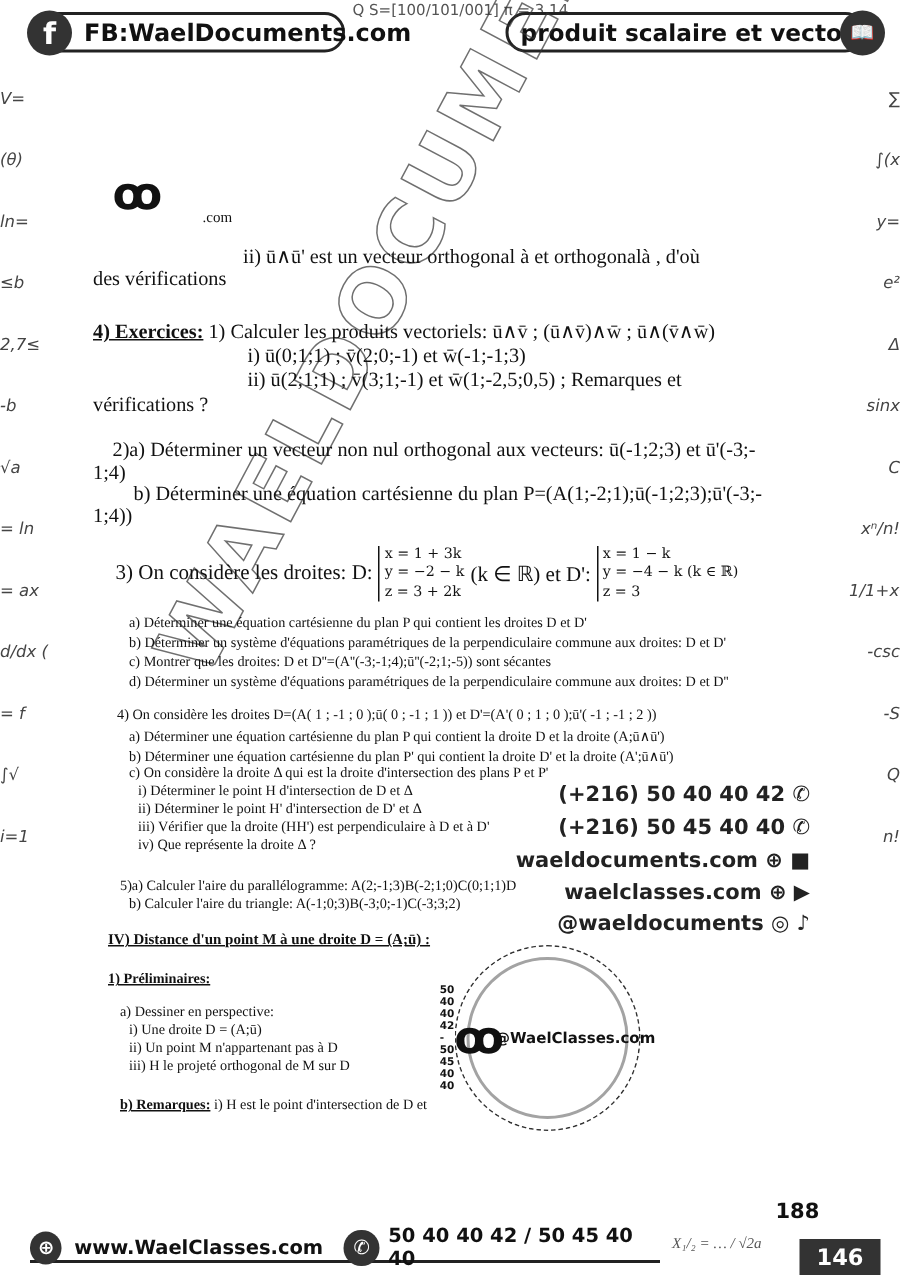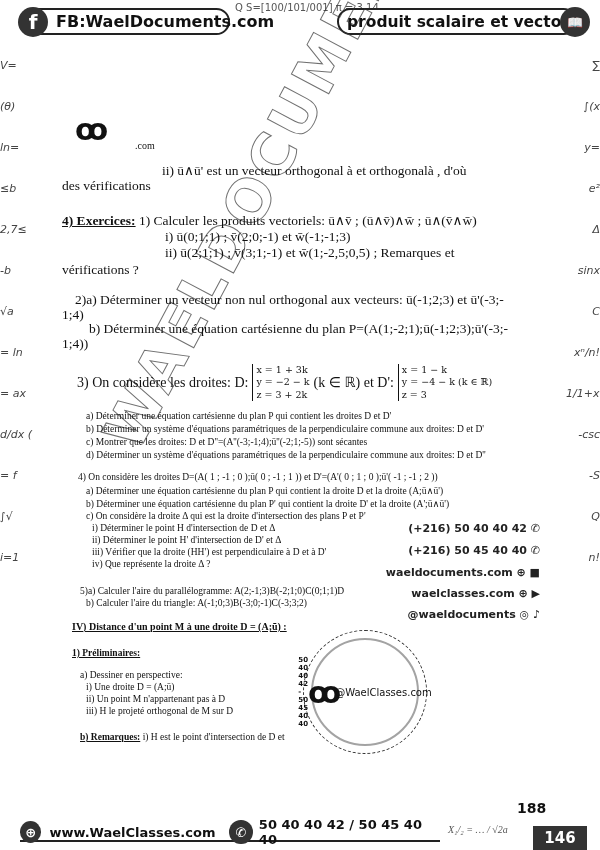--- a/index.html
+++ b/index.html
@@ -25,31 +25,31 @@
   .logo-text { font-family: "Liberation Serif", serif; font-size: 17px; font-weight: normal; margin-left: 8px; line-height: 1; }
   .logo-com { position: absolute; left: 135px; top: 140px; font-size: 10px; }
 
   .abs { position: absolute; white-space: nowrap; }
   .lg { font-size: 13.5px; }
   .sm { font-size: 9.5px; }
   .u { text-decoration: underline; font-weight: bold; }
 
   .system { display: inline-flex; flex-direction: column; border-left: 1.5px solid #111; padding-left: 3px; font-size: 9.5px; line-height: 1.3; vertical-align: middle; font-family: "DejaVu Serif", serif; }
 
-  .contact { position: absolute; right: 60px; font-family: "DejaVu Sans", sans-serif; font-weight: bold; font-size: 11px; color: #222; text-align: right; }
+  .contact { position: absolute; right: 60px; font-family: "DejaVu Sans", sans-serif; font-weight: bold; font-size: 14px; color: #222; text-align: right; }
 
   
   .watermark { position: absolute; left: 120px; top: 410px; transform: rotate(-62deg); transform-origin: left center; font-family: "DejaVu Sans", sans-serif; font-weight: bold; font-size: 58px; letter-spacing: 4px; color: transparent; -webkit-text-stroke: 1px #333; white-space: nowrap; opacity: 0.7; }
 
   
   .stamp { position: absolute; left: 303px; top: 630px; width: 124px; height: 124px; border-radius: 50%; border: 1.5px dashed #333; display: flex; align-items: center; justify-content: center; }
   .stamp-inner { width: 108px; height: 108px; border-radius: 50%; border: 2px solid #a3a3a3; display: flex; align-items: center; justify-content: center; }
   .stamp-phone { font-family: "DejaVu Sans", sans-serif; font-size: 7px; font-weight: bold; }
   .stamp-mark { font-size: 30px; font-weight: bold; font-family: "DejaVu Sans", sans-serif; letter-spacing: -6px; margin: 2px 0; }
-  .stamp-site { font-family: "DejaVu Sans", sans-serif; font-size: 10px; font-weight: normal; text-align: right; }
+  .stamp-site { font-family: "DejaVu Sans", sans-serif; font-size: 10px; font-weight: bold; text-align: right; }
 
   
   .page-num { position: absolute; left: 517px; top: 800px; font-family: "DejaVu Sans", sans-serif; font-weight: bold; font-size: 14px; }
   .footer-bar { position: absolute; left: 20px; top: 824px; height: 18px; width: 420px; border-bottom: 2px solid #222; display: flex; align-items: center; font-family: "DejaVu Sans", sans-serif; font-weight: bold; font-size: 13px; }
   .footer-globe { width: 22px; height: 22px; border-radius: 50%; background: #333; color: #fff; display: inline-flex; align-items: center; justify-content: center; font-size: 13px; margin-right: 8px; }
   .footer-phone-icon { width: 24px; height: 24px; border-radius: 50%; background: #333; color: #fff; display: inline-flex; align-items: center; justify-content: center; font-size: 13px; margin: 0 6px 0 14px; }
   .sheet-num { position: absolute; left: 533px; top: 826px; width: 54px; height: 24px; background: #333; color: #fff; font-family: "DejaVu Sans", sans-serif; font-weight: bold; font-size: 15px; display: flex; align-items: center; justify-content: center; }
   .footer-scribble { position: absolute; top: 824px; left: 448px; font-size: 10px; color: #555; font-style: italic; }
 </style>
 </head>

